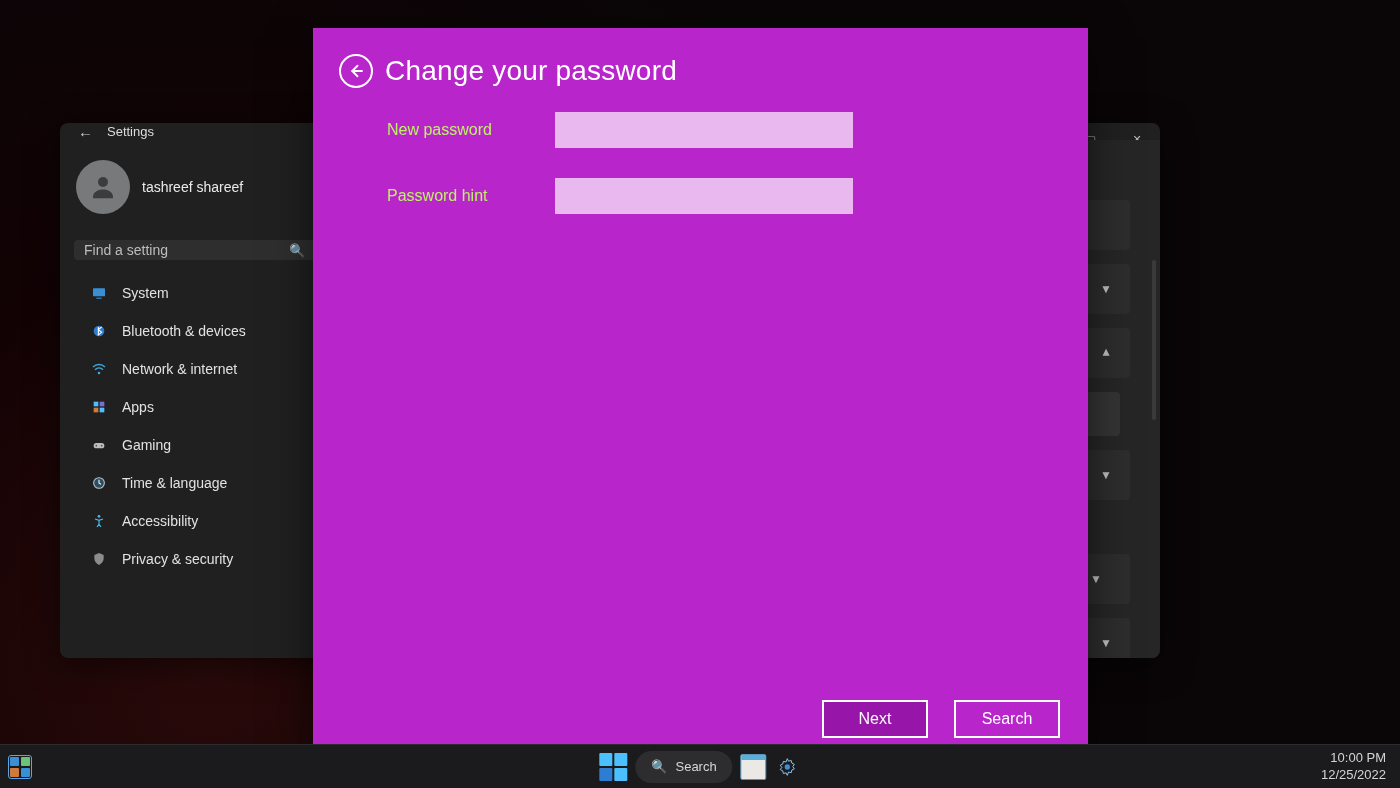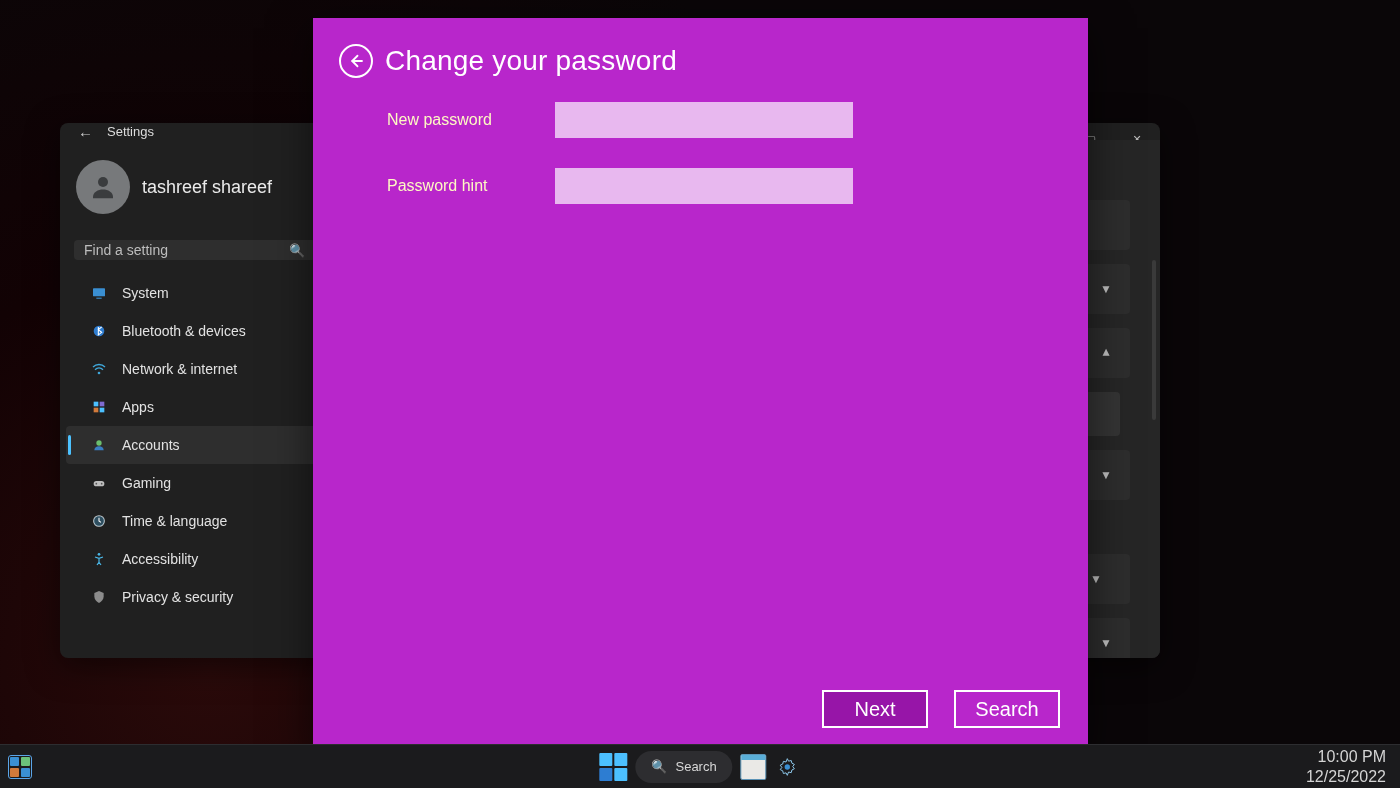--- a/index.html
+++ b/index.html
@@ -55,21 +55,21 @@
     display:flex;align-items:center;
     padding:10px 14px 20px 16px;
   }
   .avatar{
     width:54px;height:54px;border-radius:50%;
     background:#77797b;
     margin-right:12px;
     display:flex;align-items:center;justify-content:center;
   }
   .avatar svg{width:30px;height:30px;fill:#3a3c3e;}
-  .profile-name{font-size:18px;color:#eaeaea;}
+  .profile-name{font-size:14px;color:#eaeaea;}
   .search-box{
     margin:6px 14px 14px 14px;
     height:20px;
     background:#2e2e2e;
     border-radius:4px;
     display:flex;align-items:center;
     padding:0 10px;
     color:#bdbdbd;
     font-size:14px;
   }
@@ -100,52 +100,52 @@
   .content-pane{flex:1;background:#262626;position:relative;padding:60px 30px 0 30px;}
   .row-card{height:50px;background:#2d2d2d;border-radius:4px;margin-bottom:14px;position:relative;}
   .row-card .chev{position:absolute;right:18px;top:50%;transform:translateY(-50%);color:#bfbfbf;font-size:12px;}
   .row-card.up .chev{transform:translateY(-50%) rotate(180deg);}
   .row-card.small-inner{height:44px;background:#343434;margin:14px 10px 14px 40px;width:auto;}
   
   .scroll-hint{position:absolute;right:4px;top:120px;width:4px;height:160px;background:#3a3a3a;border-radius:2px;}
   
   .modal{
     position:absolute;
-    left:313px; top:18px;
+    left:313px; top:28px;
     width:775px; height:736px;
     background:#b826cb;
     color:#fff;
     box-shadow:0 10px 40px rgba(0,0,0,.55);
     display:flex;flex-direction:column;
   }
   .modal-header{
     display:flex;align-items:center;
     padding:26px 26px 14px 26px;
   }
   .back-circle{
     width:34px;height:34px;border:2px solid #fff;border-radius:50%;
     display:flex;align-items:center;justify-content:center;margin-right:12px;
   }
   .back-circle svg{width:18px;height:18px;fill:#fff;}
   .modal-title{font-size:28px;font-weight:400;letter-spacing:.2px;}
   .form{padding:10px 40px 0 74px;}
   .field{display:flex;align-items:center;margin-bottom:30px;}
-  .field label{width:168px;font-size:16px;color:#fef9c3;}
+  .field label{width:168px;font-size:16px;color:#bef264;}
   .field .input{
     width:298px;height:36px;border:none;background:#e8b8ef;color:#3a003f;font-size:15px;padding:0 8px;
   }
   .modal-footer{
     margin-top:auto;
     display:flex;justify-content:flex-end;gap:26px;
     padding:0 28px 26px 0;
   }
   .btn{
     width:106px;height:38px;
     border:2px solid #fff;background:transparent;color:#fff;
-    font-size:20px;display:flex;align-items:center;justify-content:center;
+    font-size:16px;display:flex;align-items:center;justify-content:center;
   }
   .btn.primary{background:#9715a8;}
   
   .taskbar{
     position:absolute;left:0;bottom:0;width:100%;height:44px;
     background:#1b1b1d;
     border-top:1px solid #2d2d30;
     display:flex;align-items:center;
   }
   .taskbar-left{display:flex;align-items:center;padding-left:8px;}
@@ -160,21 +160,21 @@
   .start-btn span:nth-child(4){background:#4cc0ff;}
   .start-btn span{border-radius:1px;}
   .search-pill{
     height:32px;background:#2d2d30;border-radius:16px;display:flex;align-items:center;gap:8px;
     padding:0 16px;color:#d7d7d7;font-size:13px;
   }
   .task-icon{width:26px;height:26px;display:flex;align-items:center;justify-content:center;color:#ddd;font-size:16px;}
   .task-icon.explorer{border:1px solid #5b93b6;border-radius:2px;background:#eae9e6;position:relative;}
   .task-icon.explorer::before{content:"";position:absolute;left:0;right:0;top:0;height:5px;background:#5aaed8;}
   .task-icon.settings svg{width:20px;height:20px;}
-  .taskbar-right{margin-left:auto;display:flex;align-items:center;padding-right:14px;color:#d4d4d4;font-size:16px;line-height:1.25;text-align:right;}
+  .taskbar-right{margin-left:auto;display:flex;align-items:center;padding-right:14px;color:#d4d4d4;font-size:13px;line-height:1.25;text-align:right;}
 </style>
 </head>
 <body>
 
 <div class="settings-window">
   <div class="titlebar">
     <span class="back-arrow">←</span>
     <span>Settings</span>
     <div class="win-ctrls">
       <span>–</span>
@@ -230,29 +230,20 @@
           <span class="ic">
               <svg viewBox="0 0 24 24">
                 <rect x="4" y="4" width="7" height="7" fill="#4cc0ff"></rect>
                 <rect x="13" y="4" width="7" height="7" fill="#7f6bd1"></rect>
                 <rect x="4" y="13" width="7" height="7" fill="#d17a3b"></rect>
                 <rect x="13" y="13" width="7" height="7" fill="#4cc0ff"></rect>
               </svg>
             </span>
           <span>Apps</span>
         </li>
-        <li class="active">
-          <span class="ic">
-              <svg viewBox="0 0 24 24">
-                <circle cx="12" cy="9" r="4" fill="#6bbf6e"></circle>
-                <path d="M5 20c0-4 3-6 7-6s7 2 7 6" fill="#3b7ec2"></path>
-              </svg>
-            </span>
-          <span>Accounts</span>
-        </li>
         <li>
           <span class="ic">
               <svg viewBox="0 0 24 24">
                 <rect x="4" y="9" width="16" height="8" rx="4" fill="#bdbdbd"></rect>
                 <circle cx="8" cy="13" r="1.3" fill="#555"></circle>
                 <circle cx="16" cy="13" r="1.3" fill="#555"></circle>
               </svg>
             </span>
           <span>Gaming</span>
         </li>

